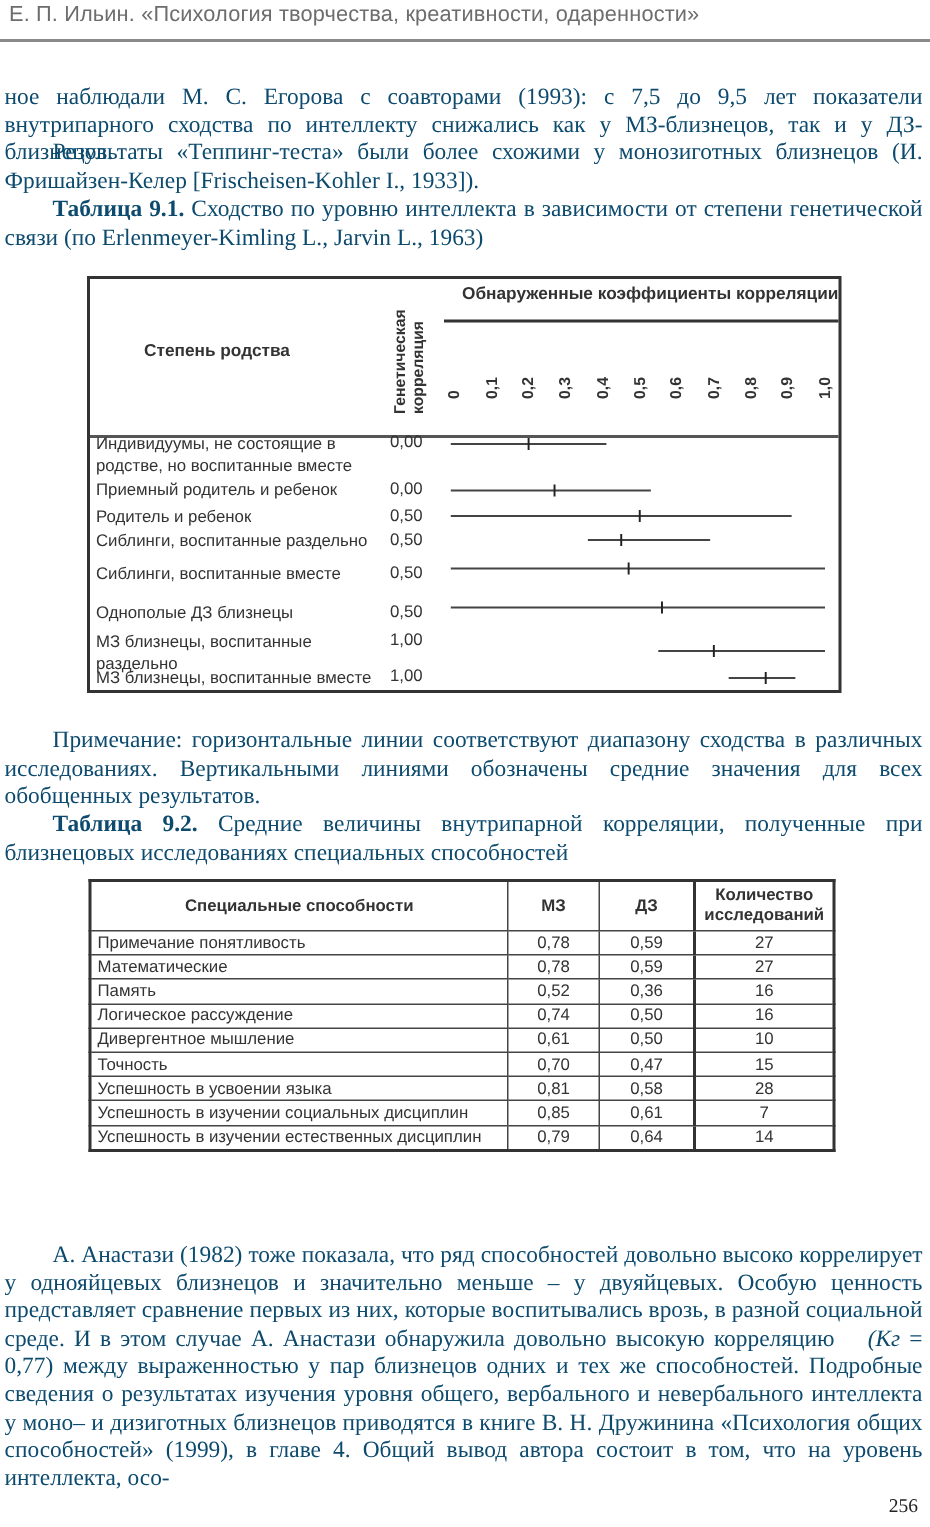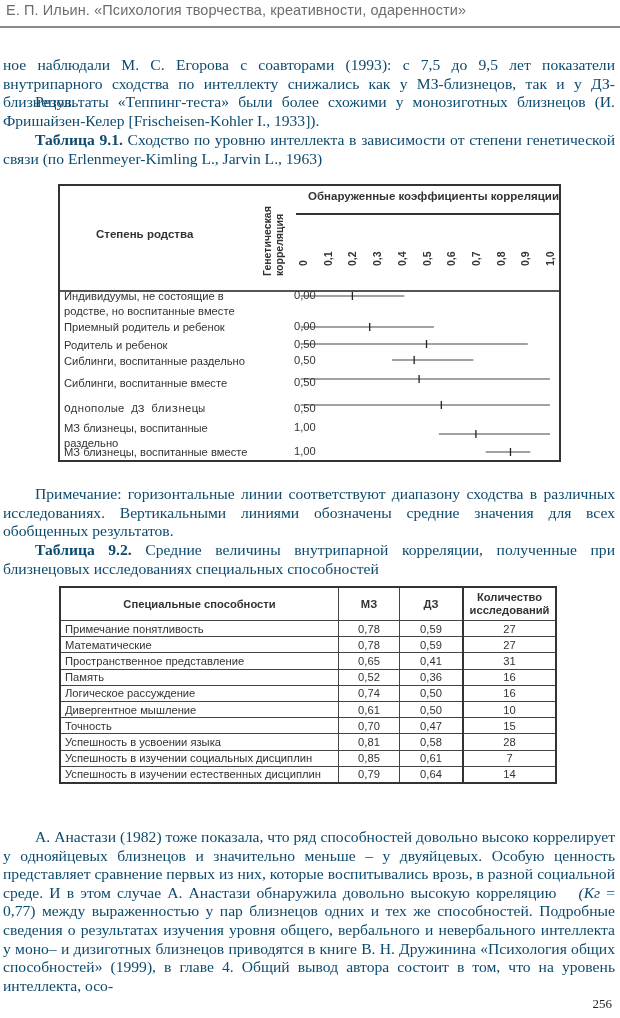--- a/index.html
+++ b/index.html
@@ -30,21 +30,21 @@
   .fig1 .h-gen {
     position: absolute; left: 201px; top: 90px; width: 90px; font-size: 10.5px; font-weight: bold; line-height: 12px;
     transform: rotate(-90deg); transform-origin: 0 0; text-align: left;
   }
   .fig1 .h-obs { position: absolute; left: 248px; top: 4px; font-size: 11.5px; font-weight: bold; }
   .fig1 .tick {
     position: absolute; top: 80px; font-size: 10.5px; font-weight: bold;
     transform: rotate(-90deg); transform-origin: 0 0; white-space: nowrap;
   }
   .fig1 .row-label { position: absolute; left: 4px; font-size: 11.2px; line-height: 14.5px; width: 190px; color: #333; }
-  .fig1 .row-gen { position: absolute; left: 200px; font-size: 11.2px; color: #333; margin-left: 34px; }
+  .fig1 .row-gen { position: absolute; left: 200px; font-size: 11.2px; color: #333; }
   .fig1 svg { position: absolute; left: 0; top: 0; }
 
   
   .tbl2 {
     position: absolute; left: 59px; top: 586px; width: 498px;
     border-collapse: collapse; border: 2px solid #333;
     font-family: "Liberation Sans", sans-serif; font-size: 11.2px; color: #333; padding-left: 14px;
   }
   .tbl2 th, .tbl2 td { border: 1px solid #444; padding: 0 4px; height: 15.2px; line-height: 14px; }
   .tbl2 th { font-weight: bold; height: 32px; line-height: 13px; text-align: center; }
@@ -93,21 +93,21 @@
       <div class="row-label" style="top: 103px;">Индивидуумы, не состоящие в родстве, но воспитанные вместе</div>
       <div class="row-gen" style="top: 103px;">0,00</div>
       <div class="row-label" style="top: 134px;">Приемный родитель и ребенок</div>
       <div class="row-gen" style="top: 134px;">0,00</div>
       <div class="row-label" style="top: 152px;">Родитель и ребенок</div>
       <div class="row-gen" style="top: 152px;">0,50</div>
       <div class="row-label" style="top: 168px;">Сиблинги, воспитанные раздельно</div>
       <div class="row-gen" style="top: 168px;">0,50</div>
       <div class="row-label" style="top: 190px;">Сиблинги, воспитанные вместе</div>
       <div class="row-gen" style="top: 190px;">0,50</div>
-      <div class="row-label" style="top: 216px; font-family: Liberation Mono, monospace;">Однополые ДЗ близнецы</div>
+      <div class="row-label" style="top: 216px;">Однополые ДЗ близнецы</div>
       <div class="row-gen" style="top: 216px;">0,50</div>
       <div class="row-label" style="top: 235px;">МЗ близнецы, воспитанные раздельно</div>
       <div class="row-gen" style="top: 235px;">1,00</div>
       <div class="row-label" style="top: 259px;">МЗ близнецы, воспитанные вместе</div>
       <div class="row-gen" style="top: 259px;">1,00</div>
     </div>
   <svg id="range-svg" width="499" height="274">
       <line x1="240.53" x2="344.27" y1="110" y2="110" stroke="#444" stroke-width="1.2"></line>
       <line x1="292.4" x2="292.4" y1="106" y2="114" stroke="#222" stroke-width="1.3"></line>
       <line x1="240.53" x2="373.91" y1="141" y2="141" stroke="#444" stroke-width="1.2"></line>
@@ -146,26 +146,20 @@
         <td class="num">0,59</td>
         <td class="num thick-left">27</td>
       </tr>
       <tr>
         <td class="name">Математические</td>
         <td class="num">0,78</td>
         <td class="num">0,59</td>
         <td class="num thick-left">27</td>
       </tr>
       <tr>
-        <td class="name">Пространственное представление</td>
-        <td class="num">0,65</td>
-        <td class="num">0,41</td>
-        <td class="num thick-left">31</td>
-      </tr>
-      <tr>
         <td class="name">Память</td>
         <td class="num">0,52</td>
         <td class="num">0,36</td>
         <td class="num thick-left">16</td>
       </tr>
       <tr>
         <td class="name">Логическое рассуждение</td>
         <td class="num">0,74</td>
         <td class="num">0,50</td>
         <td class="num thick-left">16</td>

